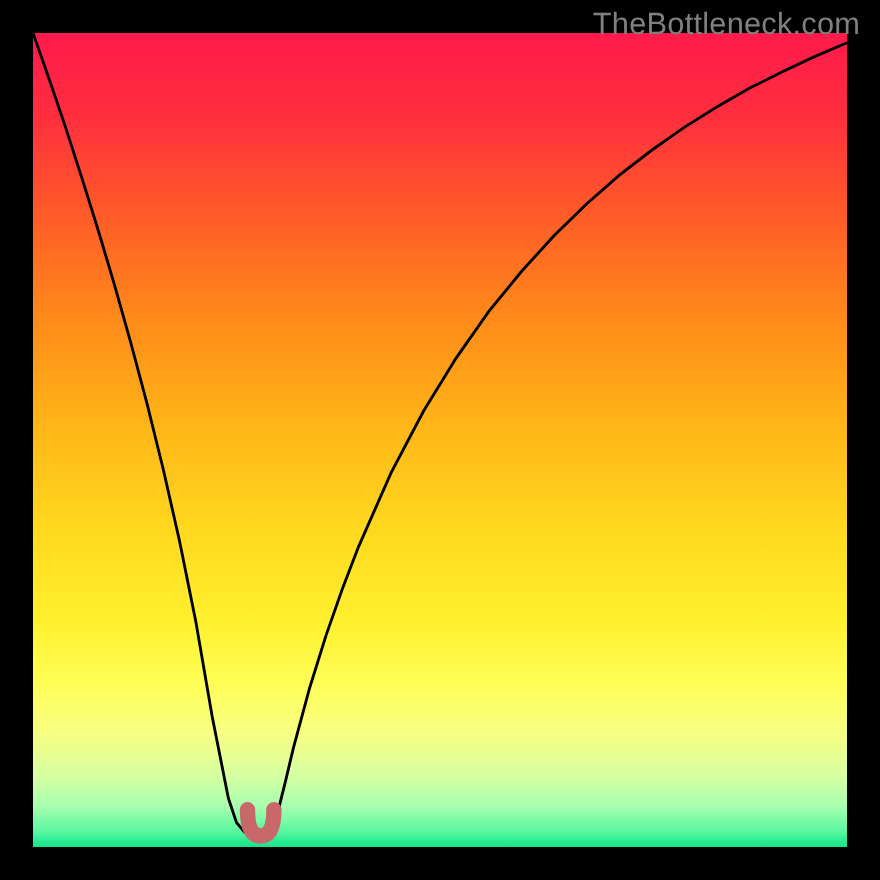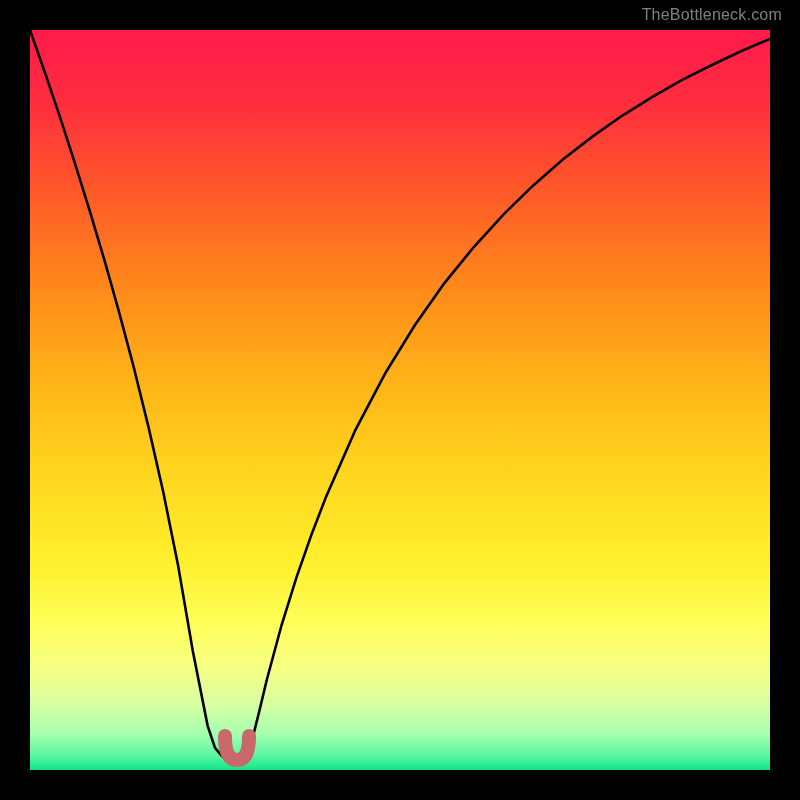--- a/index.html
+++ b/index.html
@@ -26,21 +26,21 @@
   }
   .gradient {
     position: absolute;
     inset: 0;
   }
   .watermark {
     position: absolute;
     top: 6px;
     right: 18px;
     color: #808080;
-    font-size: 16px;
+    font-size: 28px;
     letter-spacing: 0.2px;
     user-select: none;
   }
   svg.curves {
     position: absolute;
     inset: 0;
     width: 100%;
     height: 100%;
     overflow: visible;
   }

